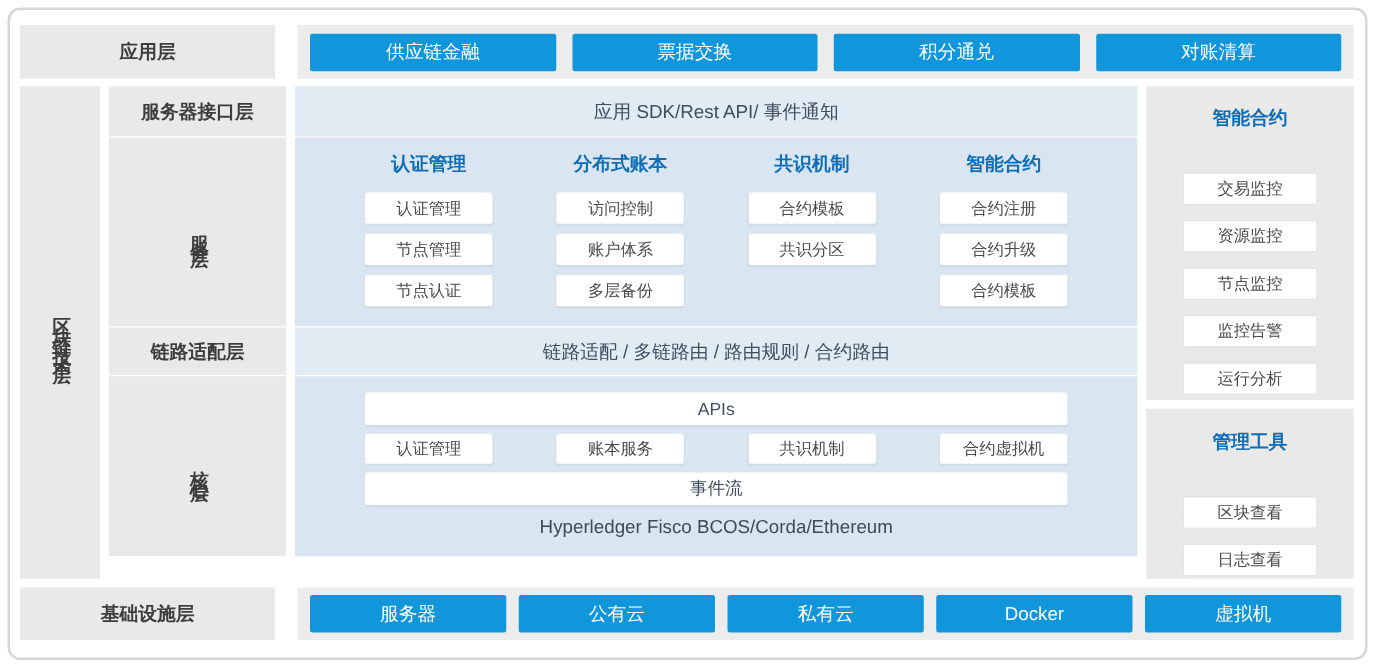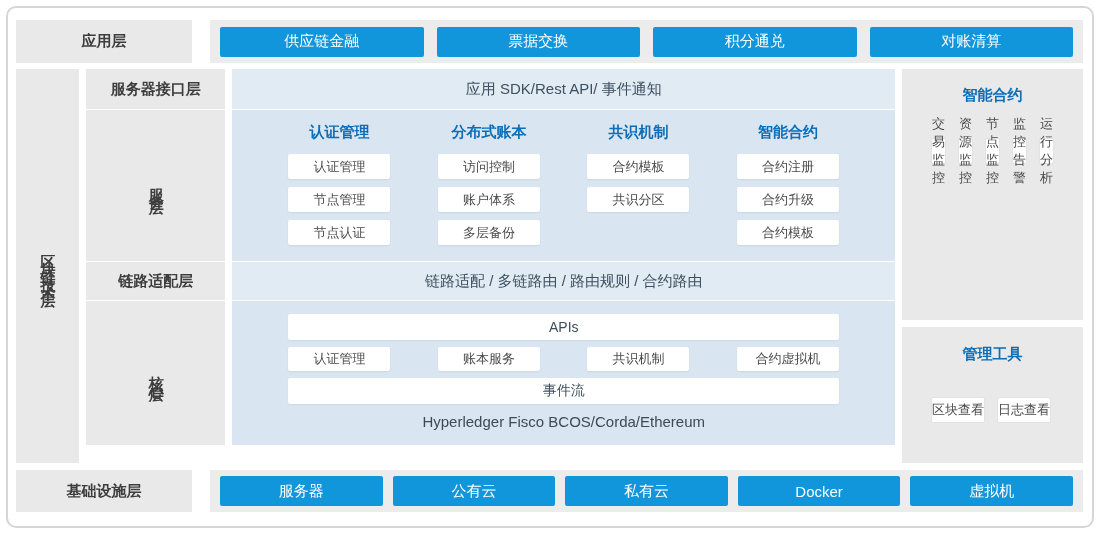--- a/index.html
+++ b/index.html
@@ -27,21 +27,21 @@
   }
   .white-box {
     height: 25px; background: #ffffff; border-radius: 2px;
     box-shadow: 0 1px 2px rgba(0,0,0,.07);
     display: flex; align-items: center; justify-content: center;
     font-size: 13px; color: #4a4a4a;
   }
 
   
   .edge-row { display: flex; gap: 18px; height: 43px; }
-  .edge-row .label-box { width: 176px; }
+  .edge-row .label-box { width: 204px; }
   .btn-strip {
     flex: 1; background: #ececec;
     display: flex; align-items: center; padding: 0 10px;
   }
   .strip-4 { gap: 13px; }
   .strip-5 { gap: 10px; }
   .bottom-row { margin-top: 7px; height: 42px; }
 
   
   .mid { display: flex; gap: 7px; height: 394px; margin-top: 6px; }
@@ -91,21 +91,21 @@
 
   .right-col { flex: 1; display: flex; flex-direction: column; gap: 7px; }
   .gray-panel { background: var(--box-gray, #e9e9e9); padding: 16px 29px 0; }
   .panel-monitor { height: 251px; }
   .panel-tools { flex: 1; padding-top: 17px; }
   .panel-header {
     height: 20px; line-height: 20px; text-align: center;
     font-size: 15px; font-weight: bold; color: var(--header-blue, #0d6eb7);
     margin-bottom: 12px;
   }
-  .panel-items { display: flex; flex-direction: row; gap: 12px; margin-top: 33px; }
+  .panel-items { display: flex; flex-direction: column; gap: 12px; margin-top: 33px; }
   .gray-panel .white-box { height: 26px; border: 1px solid #e2e2e2; box-shadow: none; }
 </style>
 </head>
 <body>
 
 <div class="card">
 
   <div class="edge-row">
     <div class="label-box">应用层</div>
     <div class="btn-strip strip-4">

